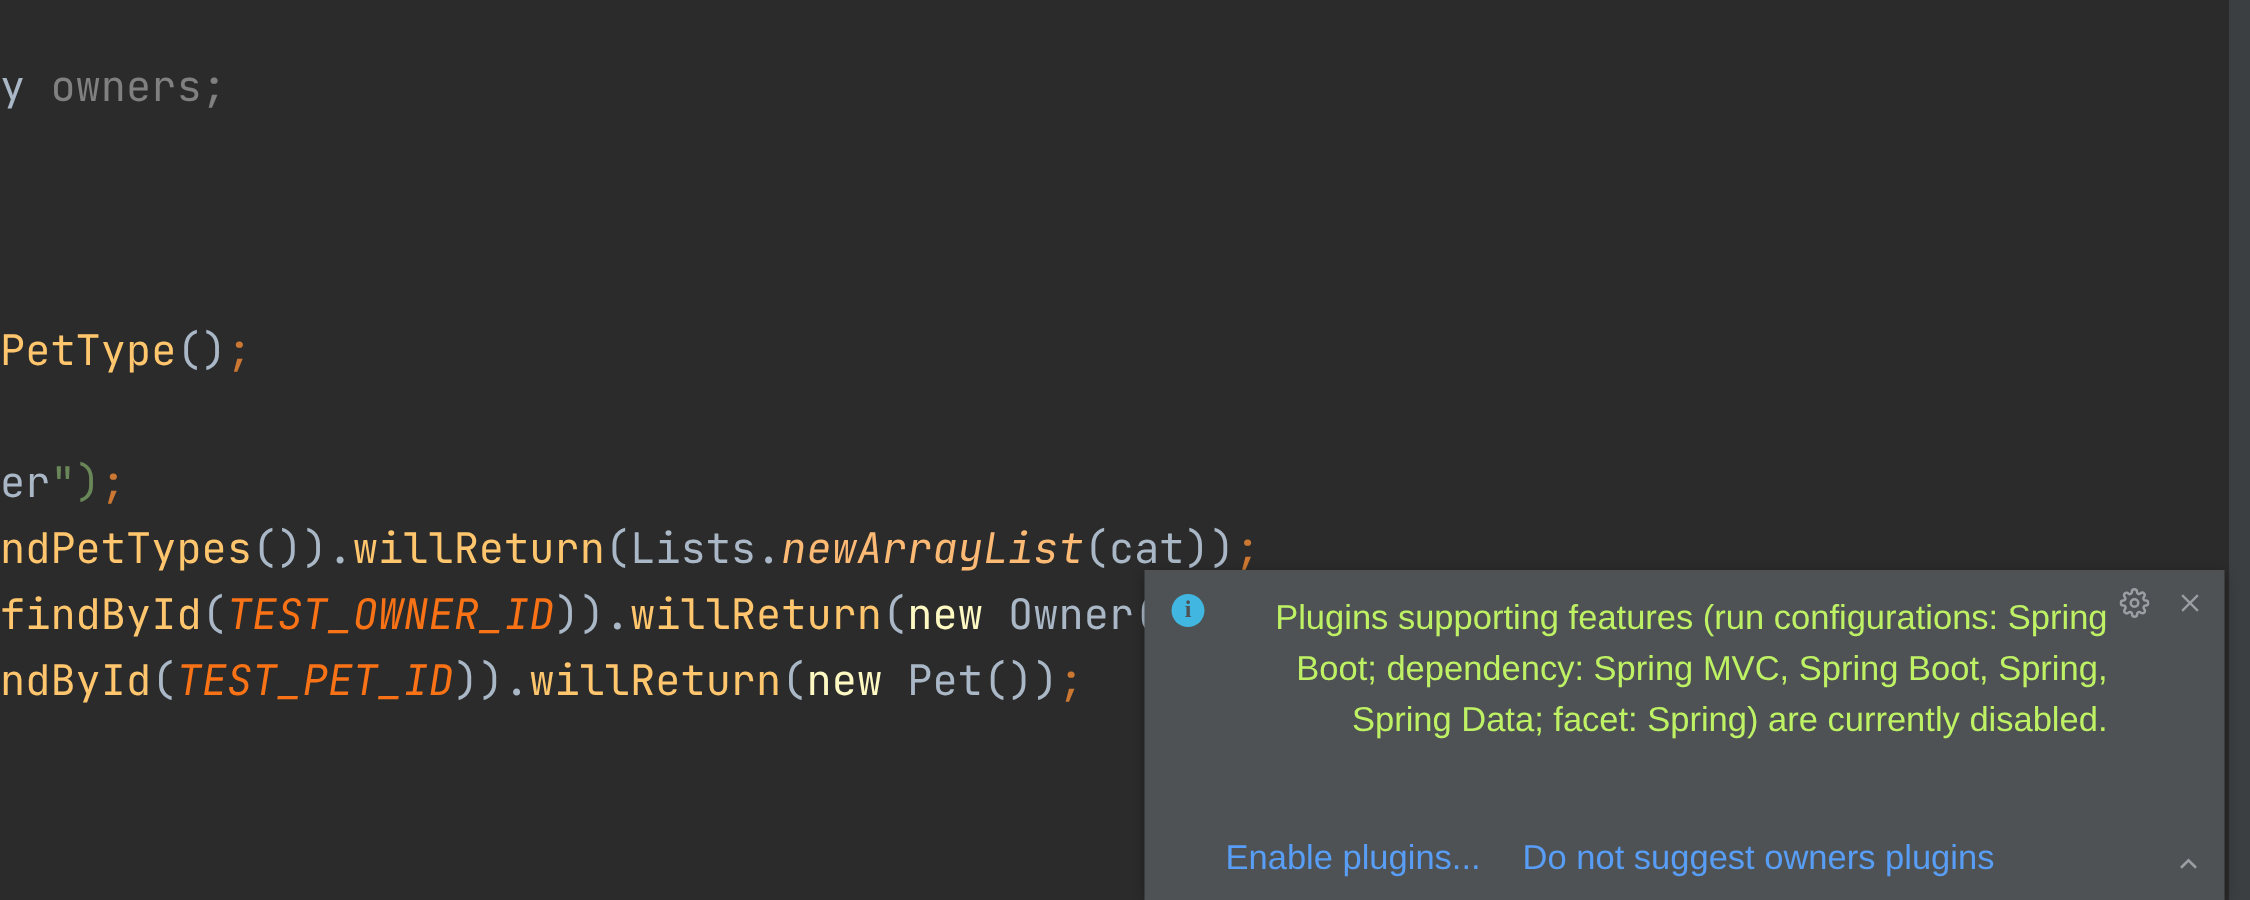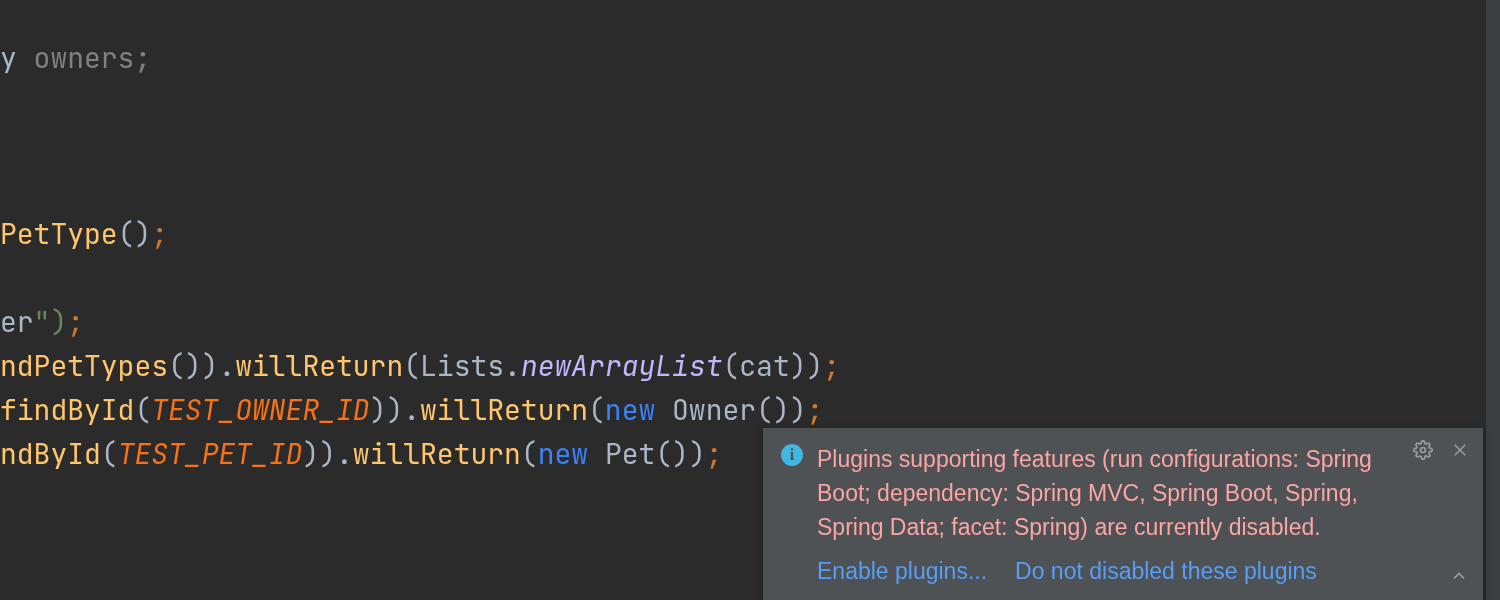--- a/index.html
+++ b/index.html
@@ -26,26 +26,26 @@
     overflow: hidden;
   }
 
   .editor .line {
     padding-left: 0;
   }
 
   
   .t-plain   { color: #a9b7c6; }
   .t-comment { color: #808080; }
-  .t-keyword { color: #3b82f6; }
+  .t-keyword { color: #fef9c3; }
   .t-type    { color: #a9b7c6; }
   .t-method  { color: #ffc66d; margin-top: 36px; }
   .t-string  { color: #6a8759; }
   .t-const   { color: #f97316; font-style: italic; }
-  .t-static  { color: #c4b5fd; font-style: italic; margin-top: 20px; }
+  .t-static  { color: #fdba74; font-style: italic; margin-top: 20px; }
   .t-paren   { color: #a9b7c6; }
   .t-semi    { color: #cc7832; }
 
   .scrollbar-track {
     position: absolute;
     top: 0;
     right: 0;
     width: 14px;
     height: 100%;
     background: #3c3f41;
@@ -86,28 +86,30 @@
     align-items: center;
     justify-content: center;
     font-family: Georgia, serif;
     font-weight: bold;
     font-size: 16px;
   }
 
   .notification .msg-col {
     flex: 1 1 auto;
     padding-right: 60px;
-    color: #fca5a5;
+    color: #bef264;
+    text-align: right;
   }
 
   .notification-actions {
     display: flex;
     align-items: center;
     padding: 0 18px 12px 54px;
     gap: 28px;
+    margin-top: 48px;
   }
 
   .notification-actions .link {
     color: #589df6;
     cursor: pointer;
   }
 
   .notification .controls {
     position: absolute;
     top: 12px;
@@ -140,21 +142,21 @@
 
 <div class="notification">
   <div class="notification-body">
     <div class="icon-col">
       <span class="info-icon">i</span>
     </div>
     <div class="msg-col">Plugins supporting features (run configurations: Spring Boot; dependency: Spring MVC, Spring Boot, Spring, Spring Data; facet: Spring) are currently disabled.</div>
   </div>
   <div class="notification-actions">
     <span class="link">Enable plugins...</span>
-    <span class="link">Do not disabled these plugins</span>
+    <span class="link">Do not suggest owners plugins</span>
   </div>
   <div class="controls">
     <span class="gear-icon">
       <svg width="20" height="20" viewBox="0 0 24 24" fill="none" stroke="currentColor" stroke-width="2">
         <circle cx="12" cy="12" r="3"></circle>
         <path d="M19.4 15a1.65 1.65 0 0 0 .33 1.82l.06.06a2 2 0 1 1-2.83 2.83l-.06-.06a1.65 1.65 0 0 0-1.82-.33 1.65 1.65 0 0 0-1 1.51V21a2 2 0 0 1-4 0v-.09a1.65 1.65 0 0 0-1-1.51 1.65 1.65 0 0 0-1.82.33l-.06.06a2 2 0 1 1-2.83-2.83l.06-.06a1.65 1.65 0 0 0 .33-1.82 1.65 1.65 0 0 0-1.51-1H3a2 2 0 0 1 0-4h.09a1.65 1.65 0 0 0 1.51-1 1.65 1.65 0 0 0-.33-1.82l-.06-.06a2 2 0 1 1 2.83-2.83l.06.06a1.65 1.65 0 0 0 1.82.33h0a1.65 1.65 0 0 0 1-1.51V3a2 2 0 0 1 4 0v.09a1.65 1.65 0 0 0 1 1.51h0a1.65 1.65 0 0 0 1.82-.33l.06-.06a2 2 0 1 1 2.83 2.83l-.06.06a1.65 1.65 0 0 0-.33 1.82v0a1.65 1.65 0 0 0 1.51 1H21a2 2 0 0 1 0 4h-.09a1.65 1.65 0 0 0-1.51 1z"></path>
       </svg>
     </span>
     <span class="close-icon">
       <svg width="18" height="18" viewBox="0 0 24 24" fill="none" stroke="currentColor" stroke-width="2">

